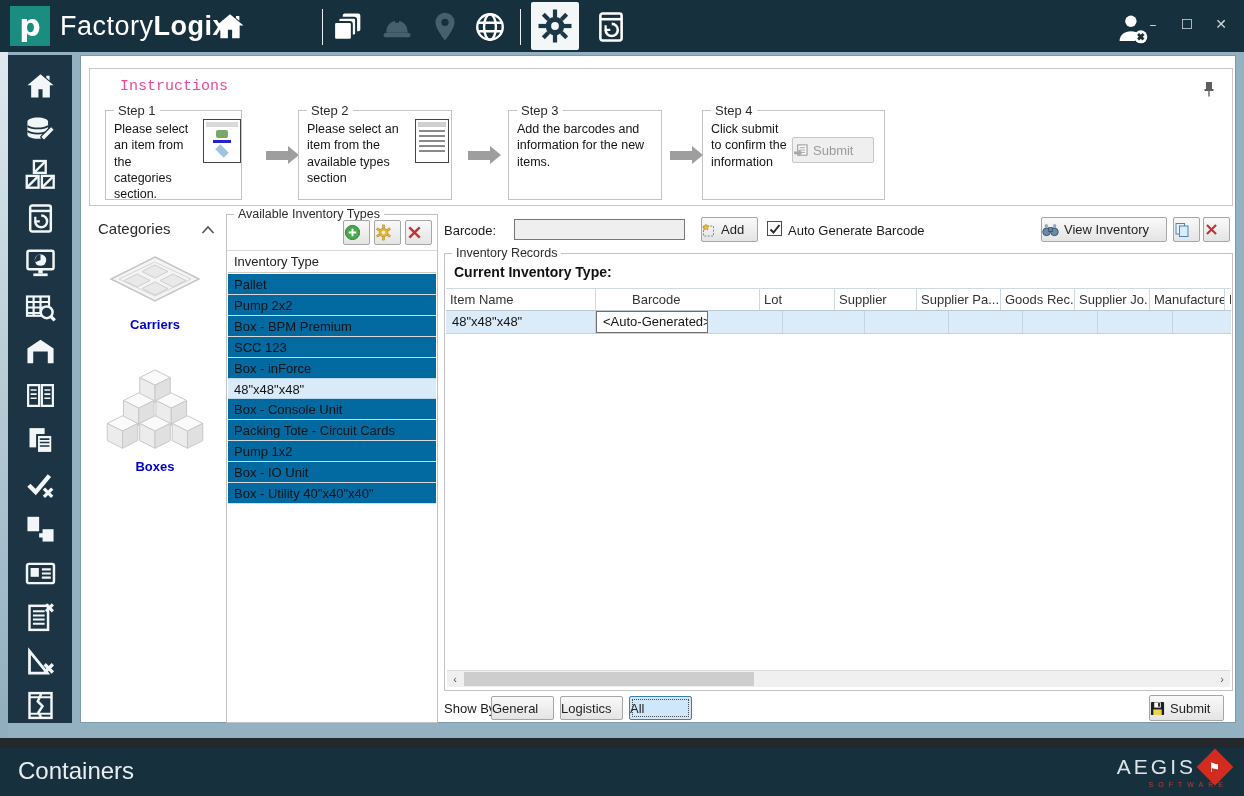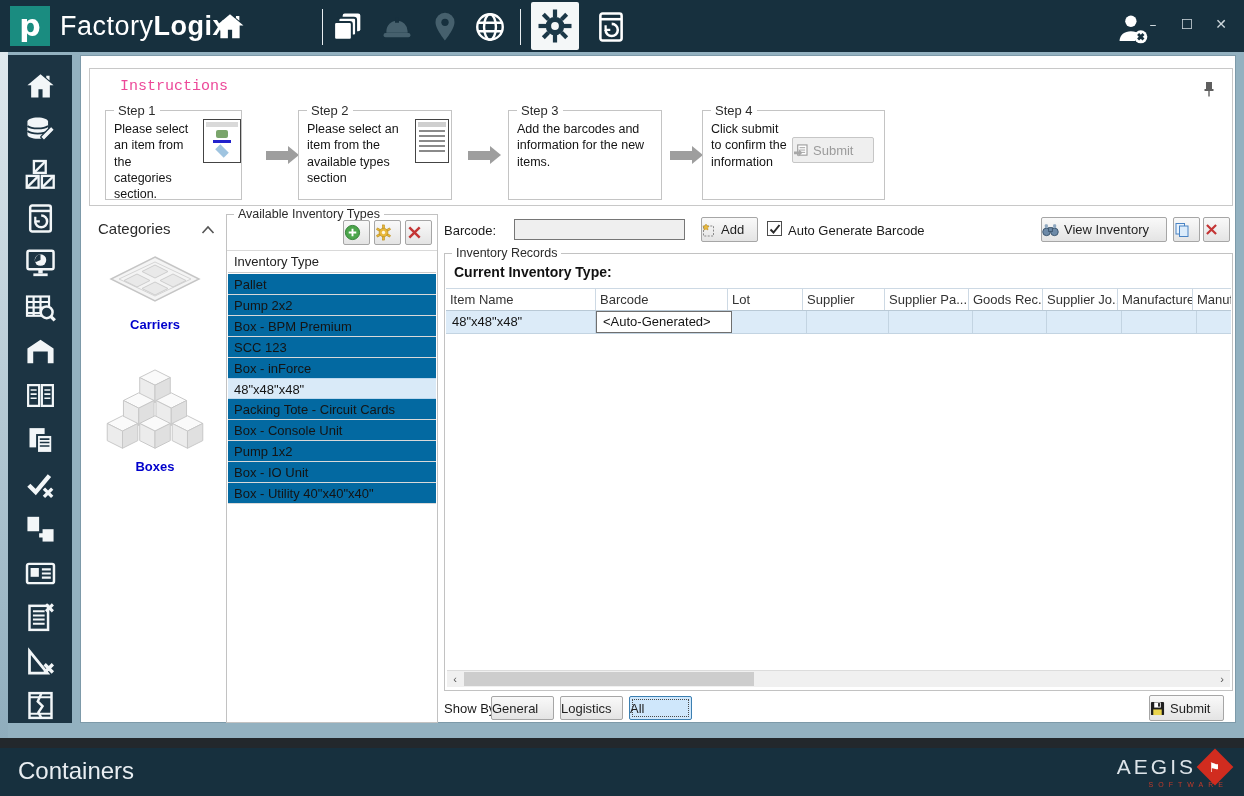--- a/index.html
+++ b/index.html
@@ -476,22 +476,22 @@
       </div>
       <div class="types-toolbar-line"></div>
       <div class="types-header">Inventory Type</div>
       <div class="types-list">
           <div class="list-row">Pallet</div>
           <div class="list-row">Pump 2x2</div>
           <div class="list-row">Box - BPM Premium</div>
           <div class="list-row">SCC 123</div>
           <div class="list-row">Box - inForce</div>
           <div class="list-row selected">48"x48"x48"</div>
+          <div class="list-row">Box - Console Unit</div>
           <div class="list-row">Packing Tote - Circuit Cards</div>
-          <div class="list-row">Box - Console Unit</div>
           <div class="list-row">Pump 1x2</div>
           <div class="list-row">Box - IO Unit</div>
           <div class="list-row">Box - Utility 40"x40"x40"</div>
         </div>
     </div>
 
     <div class="bc-label">Barcode:</div>
     <input class="bc-input" disabled="" value="" style="">
     <button class="btn add-btn">
       <svg width="14" height="14" viewBox="0 0 14 14">
@@ -527,32 +527,32 @@
           <path d="M3.5 3.5l11 11M14.5 3.5l-11 11" stroke="#c43535" stroke-width="2.6"></path>
         </svg>
       </button>
 
     <div class="groupbox records-box">
       <div class="gb-legend">Inventory Records</div>
       <div class="cur-label">Current Inventory Type:</div>
       <div class="rec-table">
         <div class="rec-hrow">
             <div class="th" style="width: 150px;">Item Name</div>
-            <div class="th" style="width: 132px;">Barcode</div>
+            <div class="th" style="width: 132px; margin-left: 32px;">Barcode</div>
             <div class="th" style="width: 75px;">Lot</div>
             <div class="th" style="width: 82px;">Supplier</div>
             <div class="th" style="width: 84px;">Supplier Pa...</div>
             <div class="th" style="width: 74px;">Goods Rec...</div>
             <div class="th" style="width: 75px;">Supplier Jo...</div>
             <div class="th" style="width: 75px;">Manufacturer</div>
             <div class="th" style="width: 60px;">Manufac</div>
           </div>
         <div class="rec-drow">
             <div class="td" style="width: 150px;">48"x48"x48"</div>
-            <div class="td editable" style="width: 136px;">&lt;Auto-Generated&gt;</div>
+            <div class="td editable" style="width: 112px;">&lt;Auto-Generated&gt;</div>
             <div class="td" style="width: 75px;"></div>
             <div class="td" style="width: 82px;"></div>
             <div class="td" style="width: 84px;"></div>
             <div class="td" style="width: 74px;"></div>
             <div class="td" style="width: 75px;"></div>
             <div class="td" style="width: 75px;"></div>
             <div class="td" style="width: 60px;"></div>
           </div>
       </div>
       <div class="hscroll">

